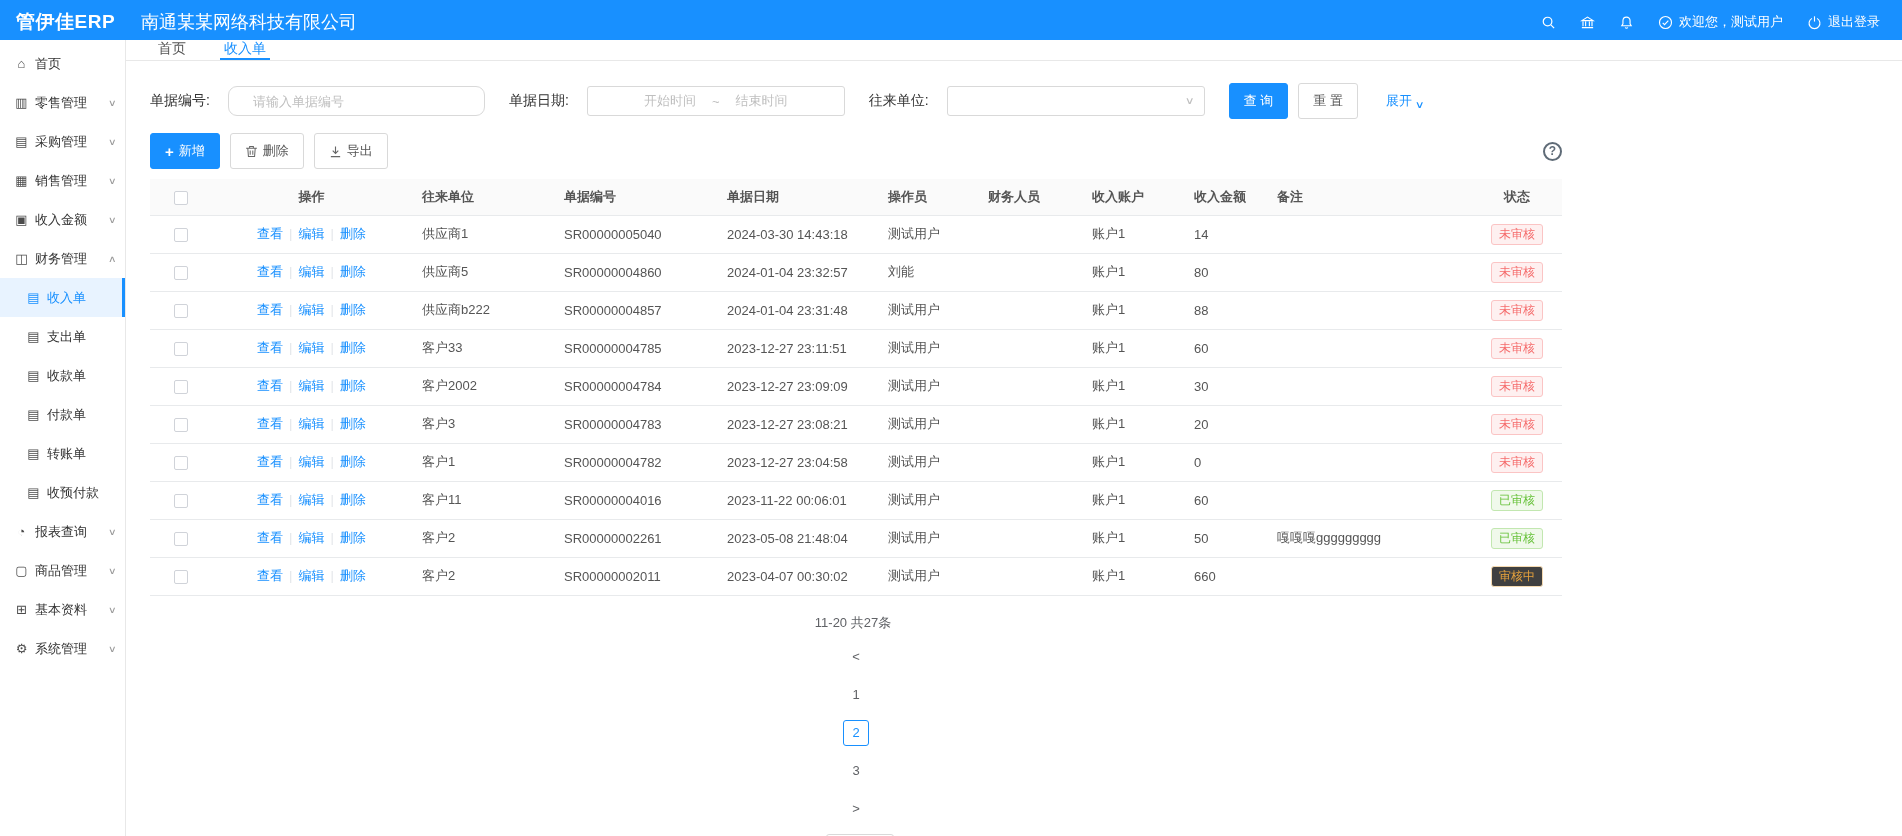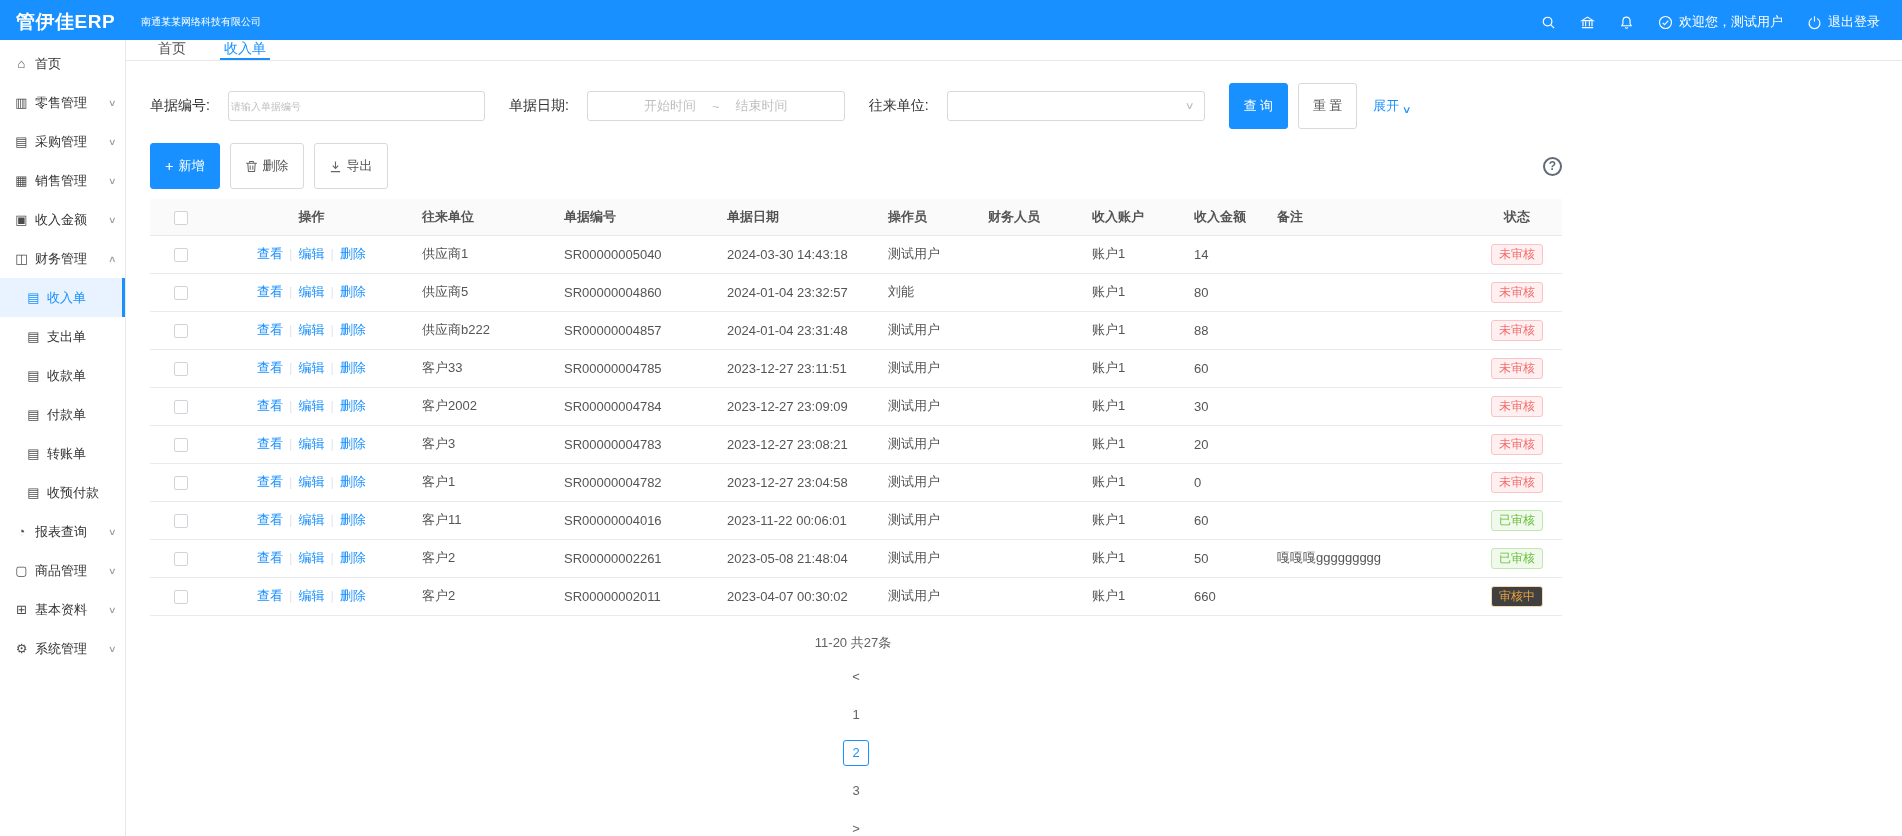--- a/index.html
+++ b/index.html
@@ -3,21 +3,21 @@
 <meta charset="utf-8">
 <title>ERP</title>
 <style>
   * { margin:0; padding:0; box-sizing:border-box; }
   html,body { width:1902px; height:836px; }
   body { font-family:"Liberation Sans","DejaVu Sans",sans-serif; background:#fff; color:#333; overflow:hidden; }
 
   
   .topbar { height:40px; background:#1890ff; display:flex; align-items:center; color:#fff; padding:4px 22px 0 16px; }
   .logo { font-size:19px; font-weight:bold; letter-spacing:.5px; }
-  .company { font-size:10px; margin-left:26px;text-align:center; }
+  .company { font-size:18px; margin-left:26px;text-align:center; }
   .top-right { margin-left:auto; display:flex; align-items:center; gap:24px; font-size:13px; }
   .top-icon { display:flex; align-items:center; cursor:pointer; }
   .top-icon svg { display:block; }
   .welcome, .logout { display:flex; align-items:center; gap:6px; cursor:pointer; white-space:nowrap; }
 
   
   .layout { display:flex; height:796px; }
   .sidebar { width:126px; border-right:1px solid #e8e8e8; padding-top:4px; flex-shrink:0; }
   .side-item { height:39px; display:flex; align-items:center; padding-left:13px; font-size:13px; color:#333; cursor:pointer; position:relative; }
   .side-item .s-icon { width:17px; margin-right:5px; color:#4c4c4c; font-size:13px; text-align:center; flex-shrink:0; }
@@ -29,31 +29,31 @@
   .content { flex:1; display:flex; flex-direction:column; }
   .tabbar { height:32px; border-bottom:1px solid #e8e8e8; display:flex; align-items:stretch; padding-left:28px; gap:30px; }
   .tab { display:flex; align-items:center; font-size:14px; color:#555; cursor:pointer; border-bottom:2px solid transparent; padding:0 4px; }
   .tab.active { color:#1890ff; border-bottom-color:#1890ff; }
 
   .page { padding-left:24px; width:1436px; }
 
   
   .filterbar { margin-top:22px; display:flex; align-items:center; font-size:14px; }
   .f-label { margin-right:18px; color:#333; white-space:nowrap; }
-  .f-input { width:257px; height:30px; border:1px solid #d9d9d9; border-radius:3px; padding:0 2px; font-size:10px; color:#333; outline:none; font-family:inherit; }
+  .f-input { width:257px; height:30px; border:1px solid #d9d9d9; border-radius:9px; padding:0 24px; font-size:13px; color:#333; outline:none; font-family:inherit; }
   .f-input::placeholder { color:#bfbfbf; }
   .daterange { width:258px; height:30px; border:1px solid #d9d9d9; border-radius:3px; display:flex; align-items:center; justify-content:center; gap:16px; color:#bfbfbf; font-size:13px; cursor:pointer; }
   .f-select { width:258px; height:30px; border:1px solid #d9d9d9; border-radius:3px; position:relative; cursor:pointer; background:#fff; }
   .chev { color:#bfbfbf; font-size:10px; transform:scale(1.35,1); display:inline-block; }
   .f-select .chev { position:absolute; right:10px; top:8px; }
   .gap24 { margin-left:24px; } .gap10 { margin-left:10px; }
 
-  .btn { height:46px; border-radius:3px; border:1px solid #d9d9d9; background:#fff; color:#555; font-size:13px; padding:12px 14px; cursor:pointer; display:inline-flex; align-items:center; gap:5px; font-family:Liberation Serif, serif; white-space:nowrap; }
+  .btn { height:36px; border-radius:3px; border:1px solid #d9d9d9; background:#fff; color:#555; font-size:13px; padding:12px 14px; cursor:pointer; display:inline-flex; align-items:center; gap:5px; font-family:Liberation Sans, sans-serif; white-space:nowrap; }
   .btn-primary { background:#1890ff; border-color:#1890ff; color:#fff; }
-  .expand-link { color:#1890ff; font-size:13px; margin-left:16px; cursor:pointer; display:flex; align-items:flex-end; gap:4px; }
+  .expand-link { color:#1890ff; font-size:13px; margin-left:28px; cursor:pointer; display:flex; align-items:flex-end; gap:4px; }
   .expand-link .chev { color:#1890ff; }
 
   
   .toolbar { margin-top:14px; display:flex; align-items:center; width:1412px; }
   .toolbar .btn { margin-right:10px; }
   .plus { font-size:15px; font-weight:bold; line-height:1; }
   .help { margin-left:auto; width:19px; height:19px; border:2px solid #5f6b77; color:#5f6b77; border-radius:50%; font-size:12px; font-weight:bold; display:flex; align-items:center; justify-content:center; cursor:pointer; }
 
   
   .tbl { width:1412px; border-collapse:collapse; margin-top:10px; table-layout:fixed; font-size:13px; }

